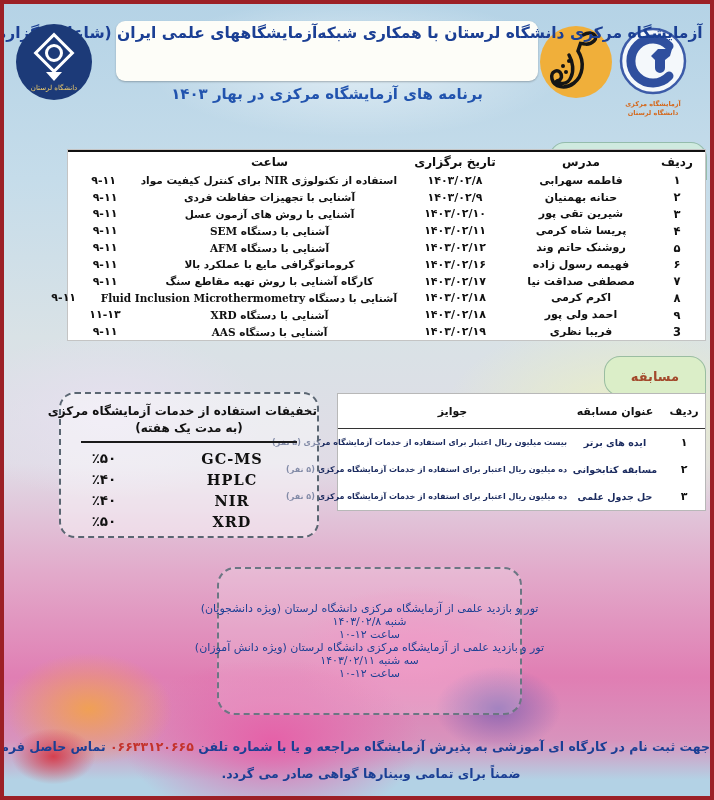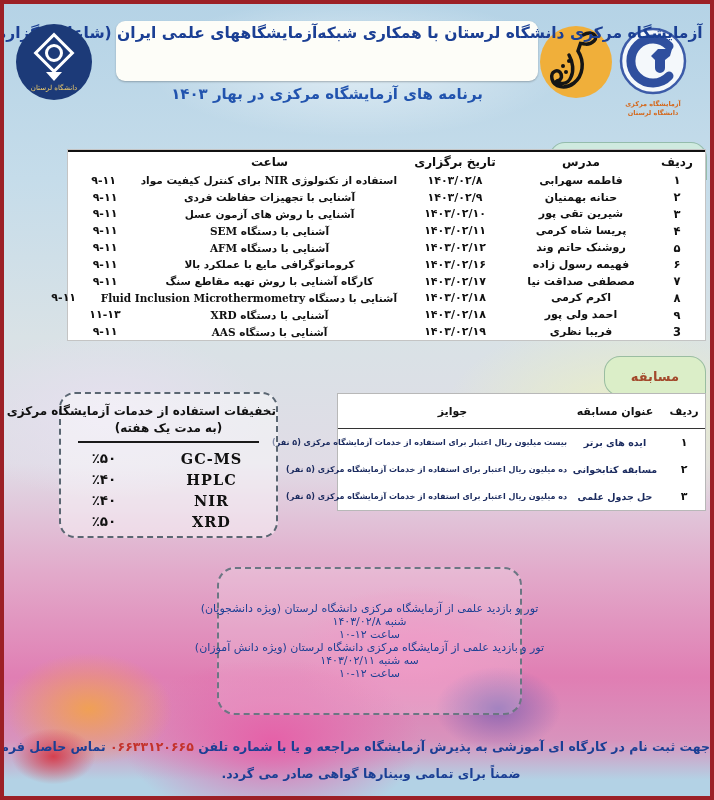--- a/index.html
+++ b/index.html
@@ -63,21 +63,21 @@
   .ctable{position:absolute;top:390px;left:334px;width:367px;background:#fff;
           box-shadow:0 0 0 1px #b8b8b8;color:#111;}
   .crow{display:grid;grid-template-columns:42px 96px 1fr;align-items:center;height:27px;}
   .crow.head{height:34px;font-size:11px;font-weight:bold;border-bottom:1.5px solid #333;}
   .crow div{text-align:center;}
   .cc-no{font-size:11px;font-weight:bold;}
   .cc-title{font-size:9.5px;font-weight:bold;color:#1a2a5e;}
   .cc-prize{font-size:8px;font-weight:bold;color:#1a2a5e;white-space:nowrap;}
 
   
-  .dbox{position:absolute;top:388px;left:55px;width:219px;height:146px;box-sizing:border-box;
+  .dbox{position:absolute;top:388px;left:55px;width:260px;height:146px;box-sizing:border-box;
         border:2.5px dashed #5a6672;border-radius:16px;background:rgba(255,255,255,.45);
         padding-top:9px;color:#111;}
   .dtitle{text-align:center;font-size:12px;font-weight:bold;line-height:1.45;}
   .drule{width:84%;height:2px;background:#1a1a1a;margin:3px auto 5px auto;}
   .ditem{display:grid;direction:ltr;grid-template-columns:86px 1fr;align-items:center;height:21px;}
   .d-pct{text-align:center;font-size:13.5px;font-weight:bold;}
   .d-srv{text-align:center;font-size:14.5px;font-weight:bold;letter-spacing:1px;
          font-family:"DejaVu Serif",serif;}
 
   

